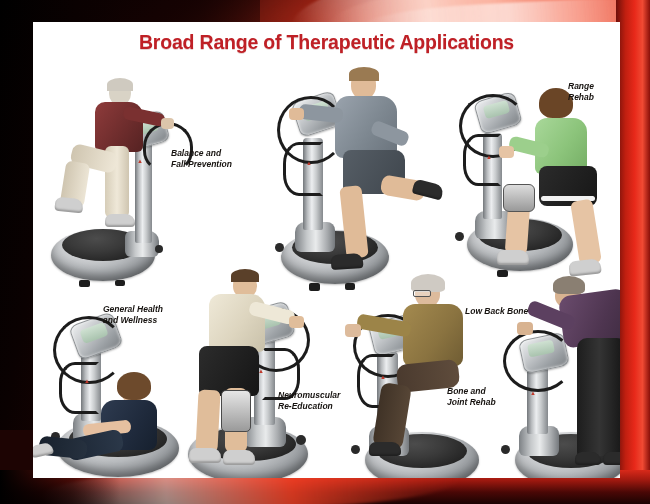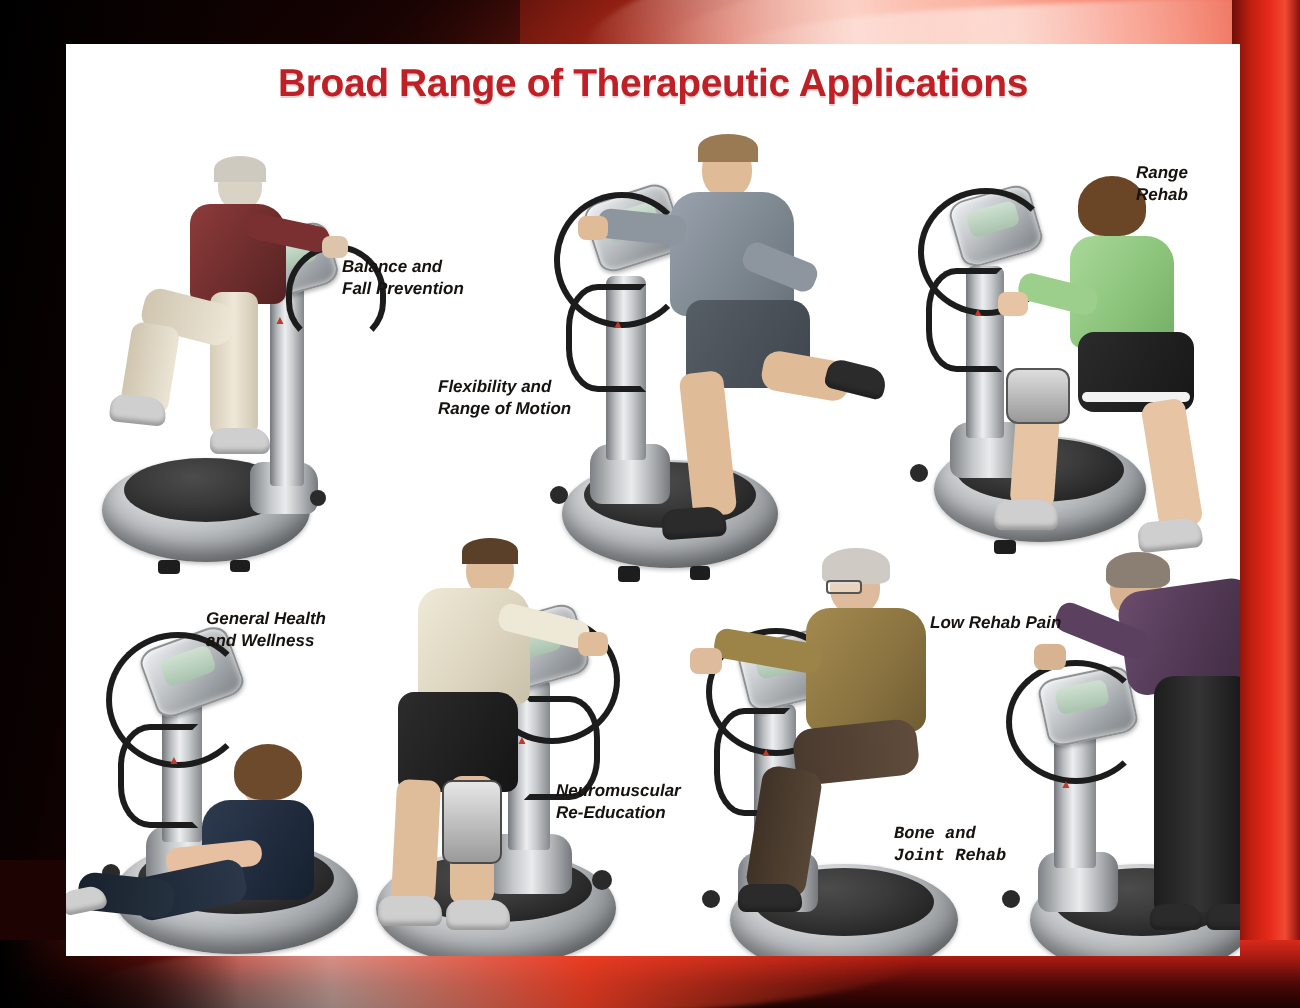--- a/index.html
+++ b/index.html
@@ -145,21 +145,21 @@
       <div class="pp" style="left:46px;top:-2px;width:26px;height:13px;border-radius:50% 50% 0 0;background:#cfcac0;"></div>
       <div class="pp limb" style="left:34px;top:22px;width:48px;height:50px;background:linear-gradient(125deg,#8e3b3b 0%,#6f2d2d 55%,#552222 100%);border-radius:10px 14px 6px 6px;"></div>
       <div class="pp limb" style="left:62px;top:30px;width:42px;height:13px;background:#7a3030;transform:rotate(12deg);"></div>
       <div class="pp limb" style="left:100px;top:38px;width:13px;height:11px;background:#dcc5ab;border-radius:4px;"></div>
       <div class="pp limb" style="left:44px;top:66px;width:24px;height:72px;background:linear-gradient(90deg,#d6cdb8,#efe8d8 50%,#cfc5b0);border-radius:6px;"></div>
       <div class="pp limb" style="left:10px;top:68px;width:46px;height:21px;background:linear-gradient(90deg,#cfc5b0,#eee7d7);transform:rotate(14deg);border-radius:8px;"></div>
       <div class="pp limb" style="left:2px;top:82px;width:24px;height:44px;background:linear-gradient(90deg,#cfc5b0,#ece5d5);transform:rotate(9deg);border-radius:6px;"></div>
       <div class="pp shoe gr" style="left:-6px;top:118px;width:28px;height:14px;transform:rotate(6deg);"></div>
       <div class="pp shoe gr" style="left:44px;top:134px;width:30px;height:13px;"></div>
     </div>
-    <div class="label" style="left:138px;top:106px;">Balance and
+    <div class="label" style="left:138px;top:126px;">Balance and
 Fall Prevention</div>
 
     <div class="machine" style="left:240px;top:60px;width:130px;height:210px;">
       <div class="m-base" style="left:8px;bottom:8px;width:108px;height:54px;"></div>
       <div class="m-plate" style="left:19px;bottom:28px;width:86px;height:33px;"></div>
       <div class="m-neck" style="left:22px;bottom:40px;width:40px;height:30px;border-radius:10px 8px 6px 6px;"></div>
       <div class="m-column" style="left:30px;bottom:62px;width:20px;height:92px;"></div>
       <div class="m-panel" style="left:22px;top:14px;width:42px;height:34px;transform:rotate(-18deg);"></div>
       <div class="m-screen" style="left:30px;top:22px;width:26px;height:14px;transform:rotate(-18deg);"></div>
       <div class="m-hbar" style="left:4px;top:14px;width:62px;height:62px;border-radius:50%;border-right-color:transparent;"></div>
@@ -175,22 +175,20 @@
       <div class="pp limb" style="left:12px;top:26px;width:62px;height:62px;background:linear-gradient(125deg,#9aa3ad 0%,#7e8891 55%,#69727b 100%);border-radius:14px 16px 8px 8px;"></div>
       <div class="pp limb" style="left:-24px;top:36px;width:44px;height:15px;background:#8d969f;transform:rotate(6deg);"></div>
       <div class="pp limb" style="left:-34px;top:38px;width:15px;height:12px;background:#e0bb98;border-radius:4px;"></div>
       <div class="pp limb" style="left:48px;top:56px;width:38px;height:15px;background:#8d969f;transform:rotate(22deg);"></div>
       <div class="pp limb" style="left:20px;top:80px;width:62px;height:44px;background:linear-gradient(120deg,#565e66,#3f464d);border-radius:8px 10px 6px 6px;"></div>
       <div class="pp limb" style="left:20px;top:116px;width:22px;height:72px;background:#e0bb98;transform:rotate(-6deg);"></div>
       <div class="pp limb" style="left:58px;top:108px;width:44px;height:20px;background:#e0bb98;transform:rotate(10deg);border-radius:8px;"></div>
       <div class="pp shoe dk" style="left:90px;top:112px;width:30px;height:15px;transform:rotate(14deg);"></div>
       <div class="pp shoe dk" style="left:8px;top:184px;width:32px;height:15px;transform:rotate(-4deg);"></div>
     </div>
-    <div class="label" style="left:186px;top:166px;">Flexibility and
-Range of Motion</div>
 
     <div class="machine" style="left:420px;top:60px;width:125px;height:195px;">
       <div class="m-base" style="left:14px;bottom:6px;width:106px;height:53px;"></div>
       <div class="m-plate" style="left:25px;bottom:26px;width:84px;height:32px;"></div>
       <div class="m-neck" style="left:22px;bottom:38px;width:38px;height:28px;border-radius:10px 8px 6px 6px;"></div>
       <div class="m-column" style="left:30px;bottom:58px;width:19px;height:86px;"></div>
       <div class="m-panel" style="left:24px;top:14px;width:40px;height:32px;transform:rotate(-16deg);"></div>
       <div class="m-screen" style="left:31px;top:21px;width:25px;height:13px;transform:rotate(-16deg);"></div>
       <div class="m-hbar" style="left:6px;top:12px;width:62px;height:58px;border-radius:50%;border-right-color:transparent;"></div>
       <div class="m-hbar" style="left:10px;top:52px;width:32px;height:46px;border-radius:40% 0 0 40%;border-right-color:transparent;"></div>
@@ -282,21 +280,21 @@
       <div class="pp head" style="left:22px;top:2px;width:25px;height:27px;background:#ddbb9c;"></div>
       <div class="pp" style="left:18px;top:-4px;width:34px;height:18px;border-radius:50% 50% 20% 20%;background:#cfcac3;"></div>
       <div class="pp" style="left:20px;top:12px;width:16px;height:5px;border:1px solid #555;border-radius:2px;background:rgba(255,255,255,.35);"></div>
       <div class="pp limb" style="left:10px;top:26px;width:60px;height:62px;background:linear-gradient(125deg,#a48a4f 0%,#8a7340 58%,#6f5c33 100%);border-radius:12px 14px 8px 8px;"></div>
       <div class="pp limb" style="left:-36px;top:40px;width:54px;height:15px;background:#9c8448;transform:rotate(10deg);"></div>
       <div class="pp limb" style="left:-48px;top:46px;width:16px;height:13px;background:#ddbb9c;border-radius:4px;"></div>
       <div class="pp limb" style="left:4px;top:84px;width:62px;height:28px;background:linear-gradient(90deg,#4a3a2e,#5f4c3c);transform:rotate(-6deg);border-radius:10px;"></div>
       <div class="pp limb" style="left:-16px;top:106px;width:30px;height:64px;background:linear-gradient(90deg,#3f3226,#574636);transform:rotate(9deg);border-radius:8px;"></div>
       <div class="pp shoe dk" style="left:-24px;top:164px;width:32px;height:14px;"></div>
     </div>
-    <div class="label" style="left:414px;top:390px;font-family:Liberation Mono, monospace;">Bone and
+    <div class="label" style="left:414px;top:364px;">Bone and
 Joint Rehab</div>
 
     <div class="machine" style="left:468px;top:290px;width:125px;height:180px;">
       <div class="m-base" style="left:14px;bottom:4px;width:112px;height:56px;"></div>
       <div class="m-plate" style="left:26px;bottom:24px;width:88px;height:34px;"></div>
       <div class="m-neck" style="left:18px;bottom:36px;width:40px;height:30px;border-radius:10px 8px 6px 6px;"></div>
       <div class="m-column" style="left:26px;bottom:58px;width:21px;height:70px;"></div>
       <div class="m-panel" style="left:20px;top:24px;width:44px;height:32px;transform:rotate(-12deg);"></div>
       <div class="m-screen" style="left:27px;top:30px;width:26px;height:13px;transform:rotate(-12deg);"></div>
       <div class="m-hbar" style="left:2px;top:18px;width:64px;height:56px;border-radius:50%;border-right-color:transparent;"></div>
@@ -306,16 +304,16 @@
     <div class="person" style="left:486px;top:242px;width:130px;height:215px;">
       <div class="pp head" style="left:36px;top:18px;width:26px;height:26px;background:#d8b391;"></div>
       <div class="pp" style="left:34px;top:12px;width:32px;height:18px;border-radius:50% 50% 24% 24%;background:#8a7f72;"></div>
       <div class="pp limb" style="left:42px;top:28px;width:72px;height:52px;background:linear-gradient(120deg,#6b4c6e 0%,#4e3550 58%,#3b2a3e 100%);border-radius:12px 16px 10px 10px;transform:rotate(-8deg);"></div>
       <div class="pp limb" style="left:8px;top:44px;width:48px;height:15px;background:#5c4060;transform:rotate(22deg);"></div>
       <div class="pp limb" style="left:-2px;top:58px;width:16px;height:13px;background:#d8b391;border-radius:4px;"></div>
       <div class="pp limb" style="left:58px;top:74px;width:50px;height:118px;background:linear-gradient(90deg,#1d1d1d,#343434 45%,#111);border-radius:10px 10px 4px 4px;"></div>
       <div class="pp shoe dk" style="left:56px;top:188px;width:26px;height:13px;"></div>
       <div class="pp shoe dk" style="left:84px;top:188px;width:26px;height:13px;"></div>
     </div>
-    <div class="label" style="left:432px;top:284px;">Low Rehab Pain</div>
+    <div class="label" style="left:432px;top:284px;">Low Back Bone</div>
 
   </div>
 </div>
 
 </body></html>

